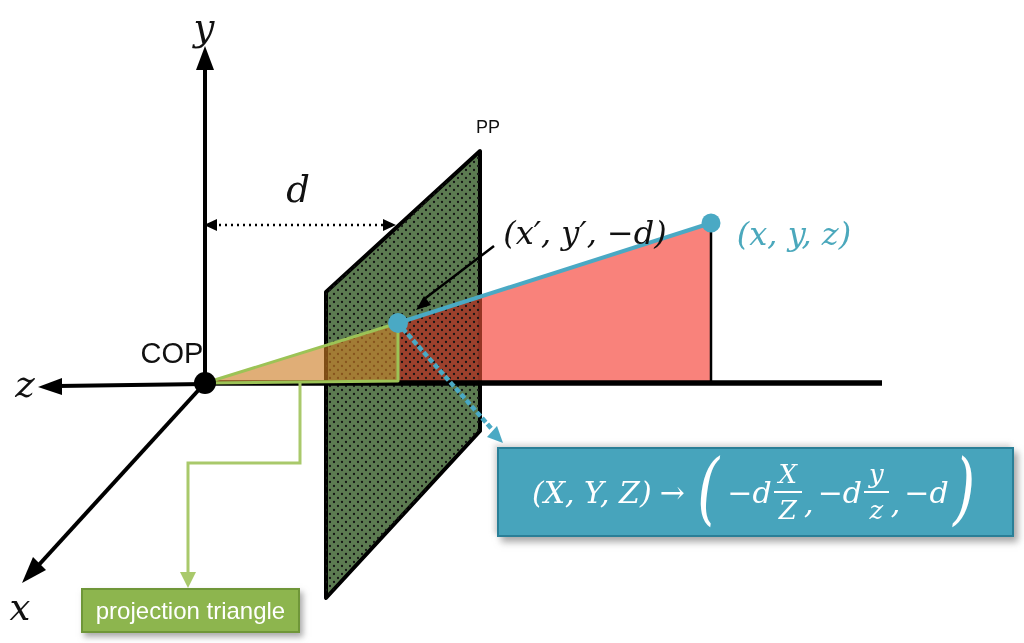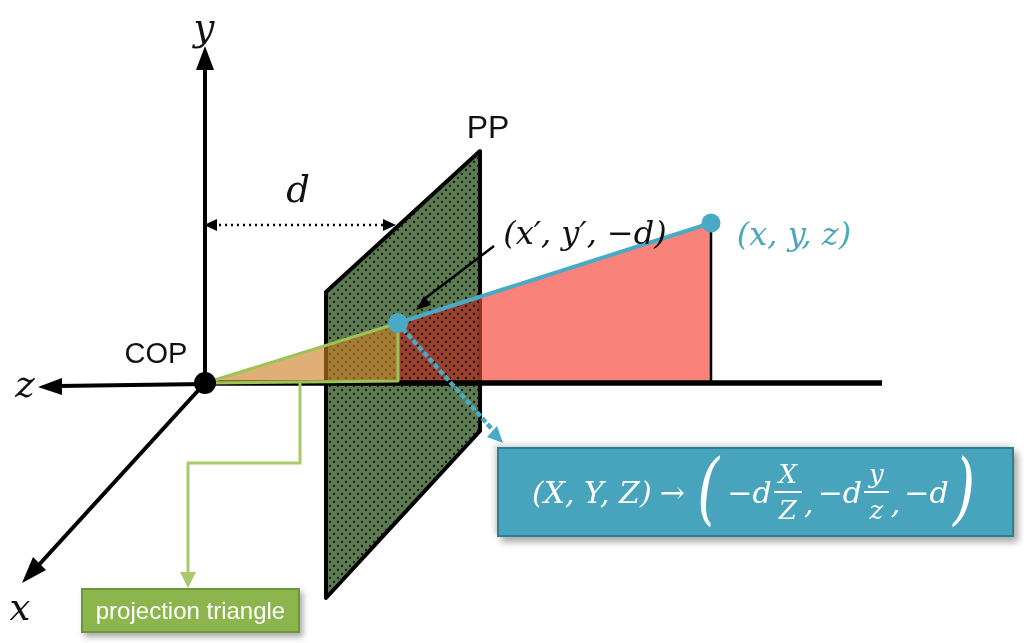--- a/index.html
+++ b/index.html
@@ -19,21 +19,21 @@
     line-height:1;
   }
   .math{
     font-family:"DejaVu Serif", serif;
     font-style:italic;
   }
   .sans{font-family:"Liberation Sans", sans-serif;}
   .axis-letter{font-size:37px;}
   .coord{font-size:32px;margin-top:24px;}
   .cop{font-size:29px;font-style:normal;}
-  .pp{font-size:32px;font-style:normal;}
+  .pp{font-size:18px;font-style:normal;}
   
   .green-box{
     position:absolute;
     left:81px;top:588px;width:219px;height:45px;
     background:#8DB54E;
     border:2.5px solid #6F9639;
     box-sizing:border-box;
     display:flex;align-items:center;justify-content:center;
     color:#ffffff;font-size:24px;
     box-shadow:3px 4px 6px rgba(100,100,100,.55);
@@ -124,21 +124,21 @@
   </svg>
 
   <div class="lbl math axis-letter" style="left:204px;top:27px;">y</div>
 
   <div class="lbl math axis-letter" style="left:25px;top:384px;">z</div>
 
   <div class="lbl math axis-letter" style="left:20px;top:607px;">x</div>
 
   <div class="lbl math axis-letter" style="left:298px;top:189px;">d</div>
 
-  <div class="lbl sans cop" style="left:156px;top:353px;">COP</div>
+  <div class="lbl sans cop" style="left:172px;top:353px;">COP</div>
 
   <div class="lbl sans pp" style="left:488px;top:127px;">PP</div>
 
   <div class="lbl math coord" style="left:585px;top:209px;">(x′, y′, −d)</div>
 
   <div class="lbl math coord" style="left: 794px; top: 210px; color: rgb(75, 168, 188);">(x, y, z)</div>
 
   <div class="green-box">
     <span>projection triangle</span>
   </div>

